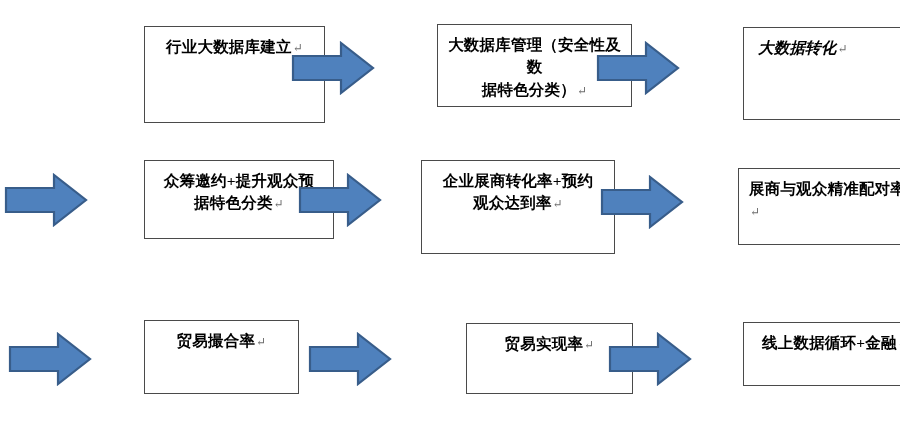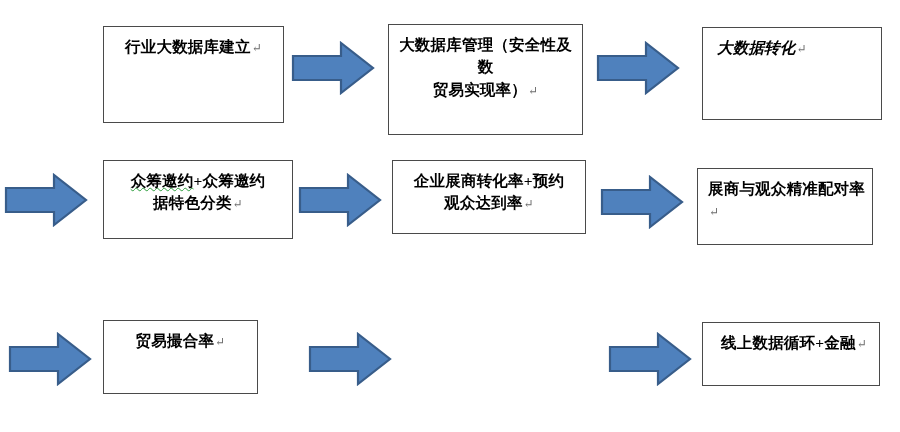--- a/index.html
+++ b/index.html
@@ -16,40 +16,40 @@
     height: 432px;
     background: #ffffff;
     overflow: hidden;
   }
   .node {
     position: absolute;
     box-sizing: border-box;
     background: #ffffff;
     border: 1.2px solid #4a4a4a;
     padding-top: 9px;
+    margin-left: 41px;
   }
   .node-text {
     display: block;
     text-align: center;
     font-weight: bold;
     font-size: 15.5px;
     line-height: 1.45;
     color: #000000;
     letter-spacing: 0.2px;
     padding: 0 6px;
   }
   .node-text .pilcrow {
     font-weight: normal;
     font-size: 12px;
     color: #6f6f6f;
     vertical-align: baseline;
     margin-left: 1px;
   }
   .spellerr {
-    text-decoration: underline;
     text-decoration-style: wavy;
     text-decoration-color: #2f9e3f;
     text-decoration-thickness: 1px;
     text-underline-offset: 1px;
   }
   .arrow {
     position: absolute;
   }
   .arrow svg { display: block; }
 </style>
@@ -63,24 +63,24 @@
       <span>行业大数据库建立</span><span class="pilcrow">↵</span>
     </span>
   </div>
 
   <div class="arrow" style="left:291px; top:40px; width:84px; height:56px;">
     <svg width="84" height="56" viewBox="0 0 84 56">
       <polygon points="2,16 50,16 50,3 82,28 50,53 50,40 2,40" fill="#4f81bd" stroke="#385d8a" stroke-width="2.2" stroke-linejoin="miter"></polygon>
     </svg>
   </div>
 
-  <div class="node" style="left:388px; top:24px; width:195px; height:111px;">
+  <div class="node" style="left:396px; top:24px; width:195px; height:83px;">
     <span class="node-text">
       <span>大数据库管理（安全性及数</span><br>
-      <span>贸易实现率）</span><span class="pilcrow">↵</span>
+      <span>据特色分类）</span><span class="pilcrow">↵</span>
     </span>
   </div>
 
   <div class="arrow" style="left:596px; top:40px; width:84px; height:56px;">
     <svg width="84" height="56" viewBox="0 0 84 56">
       <polygon points="2,16 50,16 50,3 82,28 50,53 50,40 2,40" fill="#4f81bd" stroke="#385d8a" stroke-width="2.2" stroke-linejoin="miter"></polygon>
     </svg>
   </div>
 
   <div class="node" style="left:702px; top:27px; width:180px; height:93px;font-style:italic;">
@@ -90,32 +90,32 @@
   </div>
 
   <div class="arrow" style="left:4px; top:172px; width:84px; height:56px;">
     <svg width="84" height="56" viewBox="0 0 84 56">
       <polygon points="2,16 50,16 50,3 82,28 50,53 50,40 2,40" fill="#4f81bd" stroke="#385d8a" stroke-width="2.2" stroke-linejoin="miter"></polygon>
     </svg>
   </div>
 
   <div class="node" style="left:103px; top:160px; width:190px; height:79px;">
     <span class="node-text">
-      <span class="spellerr">众筹邀约</span><span>+众筹邀约</span><br>
+      <span class="spellerr">众筹邀约</span><span>+提升观众预</span><br>
       <span>据特色分类</span><span class="pilcrow">↵</span>
     </span>
   </div>
 
   <div class="arrow" style="left:298px; top:172px; width:84px; height:56px;">
     <svg width="84" height="56" viewBox="0 0 84 56">
       <polygon points="2,16 50,16 50,3 82,28 50,53 50,40 2,40" fill="#4f81bd" stroke="#385d8a" stroke-width="2.2" stroke-linejoin="miter"></polygon>
     </svg>
   </div>
 
-  <div class="node" style="left:392px; top:160px; width:194px; height:74px;">
+  <div class="node" style="left:380px; top:160px; width:194px; height:94px;">
     <span class="node-text">
       <span>企业展商转化率+预约</span><br>
       <span>观众达到率</span><span class="pilcrow">↵</span>
     </span>
   </div>
 
   <div class="arrow" style="left:600px; top:174px; width:84px; height:56px;">
     <svg width="84" height="56" viewBox="0 0 84 56">
       <polygon points="2,16 50,16 50,3 82,28 50,53 50,40 2,40" fill="#4f81bd" stroke="#385d8a" stroke-width="2.2" stroke-linejoin="miter"></polygon>
     </svg>
@@ -138,20 +138,25 @@
       <span>贸易撮合率</span><span class="pilcrow">↵</span>
     </span>
   </div>
 
   <div class="arrow" style="left:308px; top:331px; width:84px; height:56px;">
     <svg width="84" height="56" viewBox="0 0 84 56">
       <polygon points="2,16 50,16 50,3 82,28 50,53 50,40 2,40" fill="#4f81bd" stroke="#385d8a" stroke-width="2.2" stroke-linejoin="miter"></polygon>
     </svg>
   </div>
 
+  <div class="node" style="left:425px; top:323px; width:167px; height:71px;">
+    <span class="node-text">
+      <span>贸易实现率</span><span class="pilcrow">↵</span>
+    </span>
+  </div>
 
   <div class="arrow" style="left:608px; top:331px; width:84px; height:56px;">
     <svg width="84" height="56" viewBox="0 0 84 56">
       <polygon points="2,16 50,16 50,3 82,28 50,53 50,40 2,40" fill="#4f81bd" stroke="#385d8a" stroke-width="2.2" stroke-linejoin="miter"></polygon>
     </svg>
   </div>
 
   <div class="node" style="left:702px; top:322px; width:178px; height:64px;">
     <span class="node-text" style="text-align:center; padding-left:12px;">
       <span>线上数据循环+金融</span><span class="pilcrow">↵</span>

